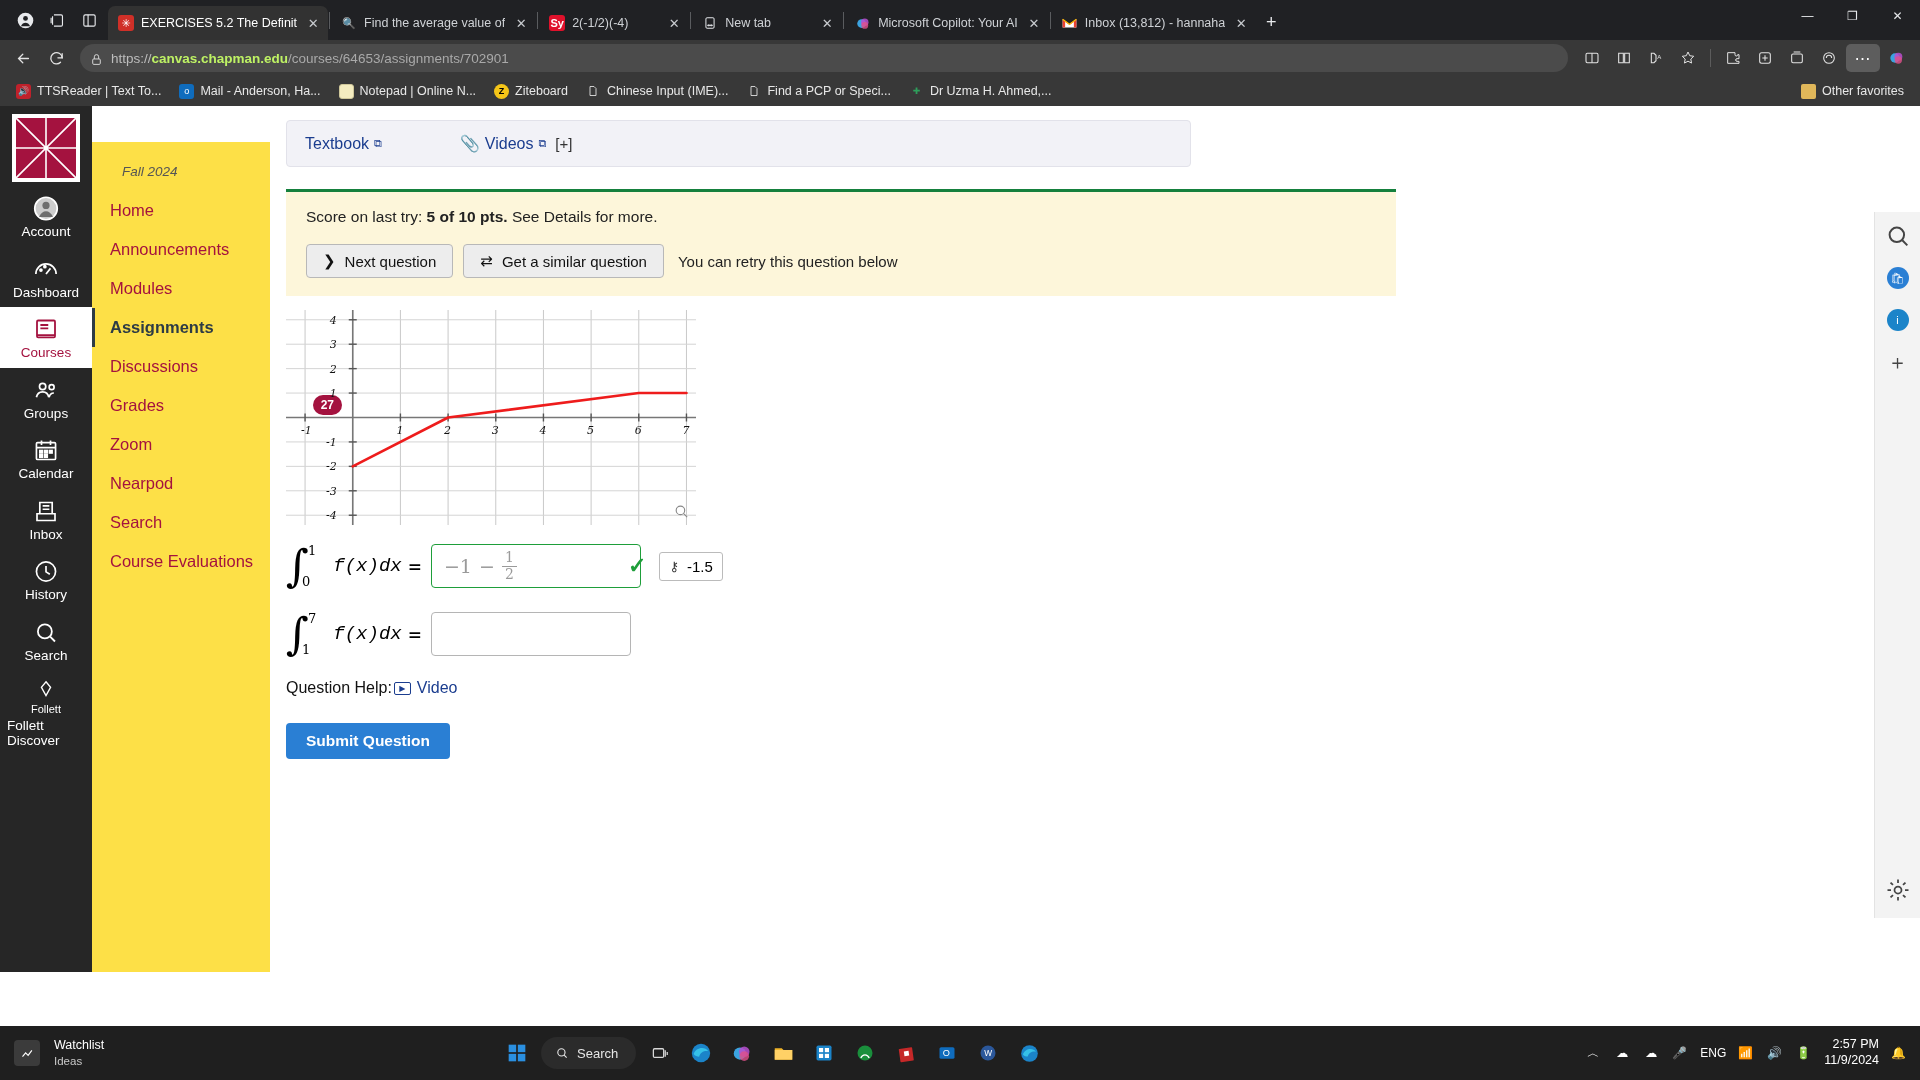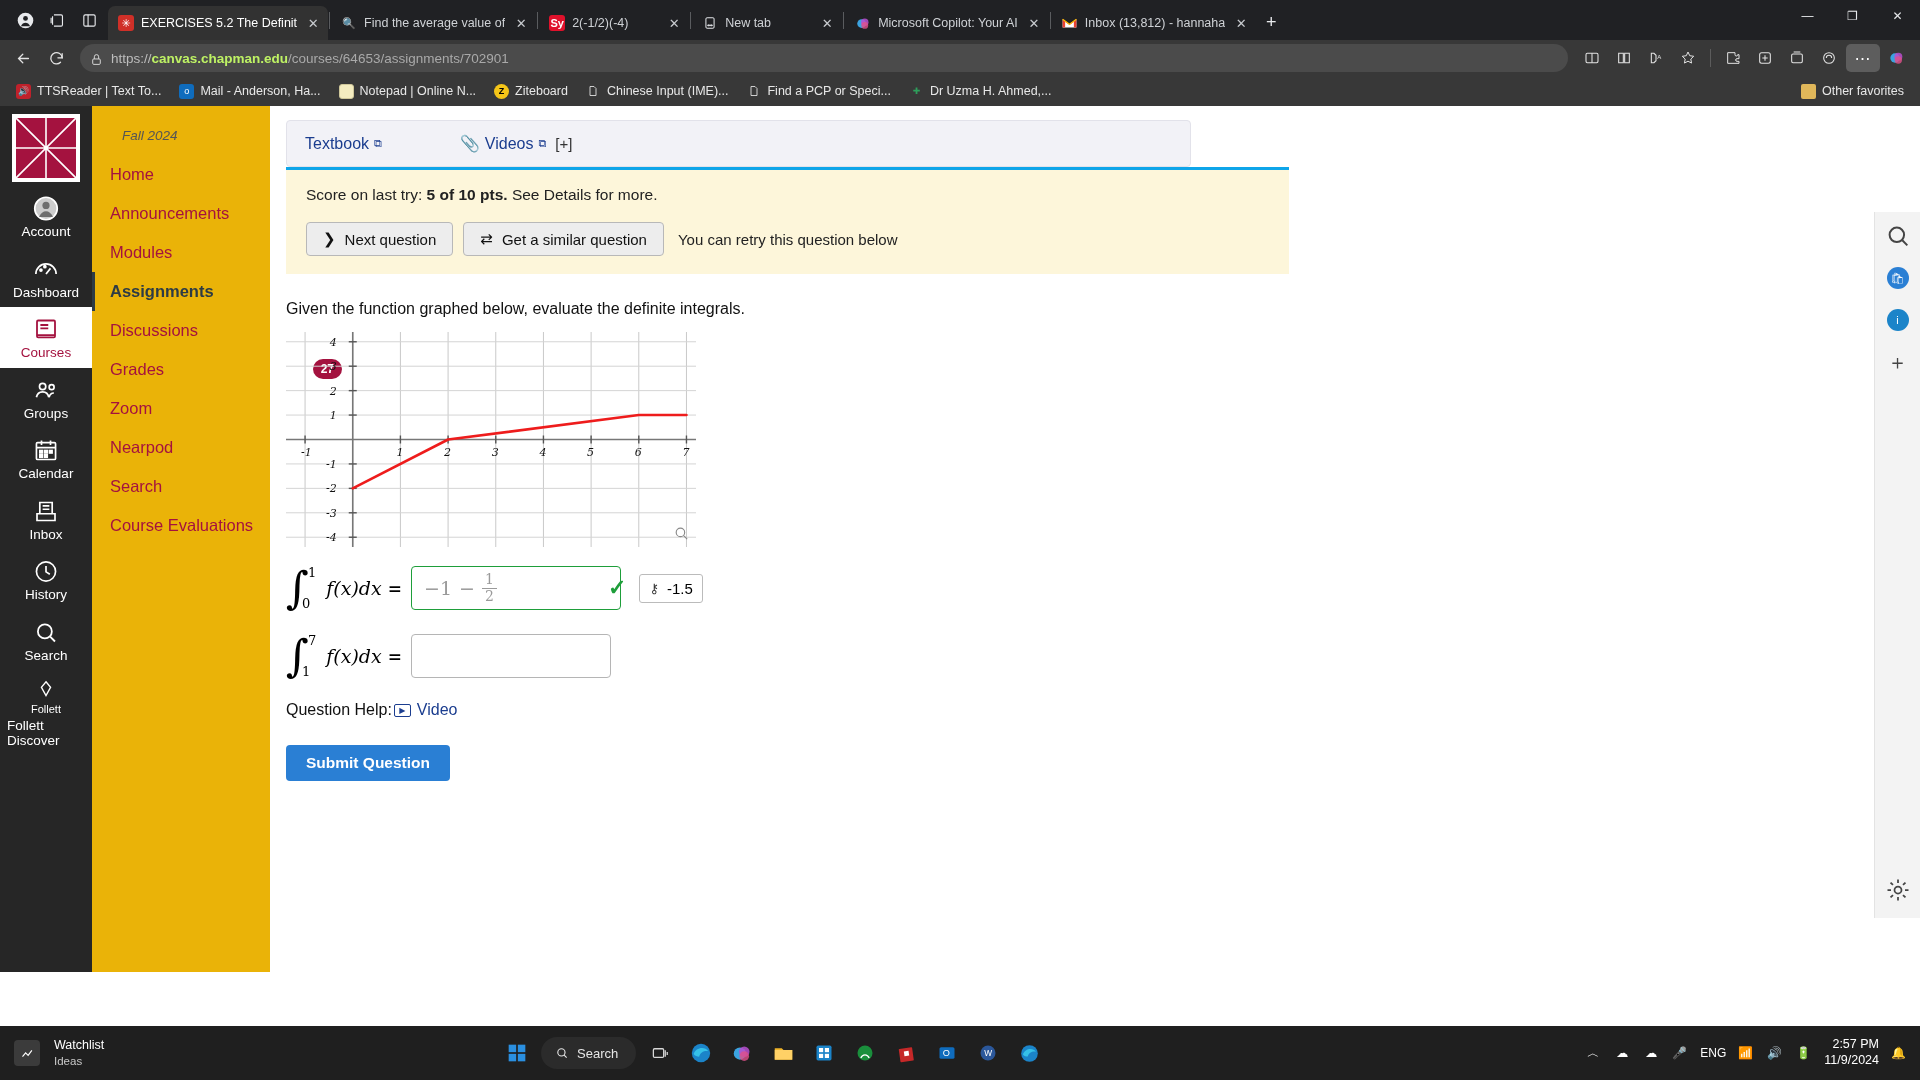--- a/index.html
+++ b/index.html
@@ -48,53 +48,53 @@
   
   .gnav { width:92px; background:#2d3b45; background:#262626; display:flex; flex-direction:column; align-items:center; padding-top:0; flex:0 0 92px; }
   .logo { width:68px; height:68px; margin:8px 0 4px 0; background:#fff; display:flex; align-items:center; justify-content:center; }
   .gitem { width:92px; padding:9px 0 7px 0; display:flex; flex-direction:column; align-items:center; gap:2px; color:#fff; }
   .gitem.active { background:#fff;text-decoration:underline; }
   .gitem.active .glabel { color:#a4123f; }
   .gitem svg { width:30px; height:27px; }
   .glabel { font-size:13.5px; line-height:1.15; text-align:left; }
 
   
-  .cnav { width:178px; flex:0 0 178px; padding:22px 0 0 0; background:#eab308; }
+  .cnav { width:178px; flex:0 0 178px; padding:22px 0 0 0; background:#fde047;margin-top:36px; }
   .term { font-size:13.5px; color:#555; font-style:italic; padding-left:30px; margin-bottom:12px; }
   .cl { display:block; font-size:16.5px; color:#a4123f; padding:10px 12px 10px 18px; position:relative; }
   .cl.active { color:#2d3b45; font-weight:700; border-left:3px solid #2d3b45; padding-left:15px; }
   .badge { position:absolute; right:-72px; top:9px; background:#a4123f; color:#fff; border-radius:11px; font-size:12px; font-weight:700; padding:3px 8px; min-width:28px; text-align:center; }
 
   
   .content { flex:1; position:relative; padding:0 0 0 0; overflow:hidden; }
   .inner { padding:14px 0 0 16px; }
   .resbar { background:#f2f2f7; border:1px solid #e2e2ea; border-radius:4px; width:905px; padding:13px 18px; display:flex; gap:78px; align-items:center; }
   .rlink { color:#1b3d8f; font-size:16px; display:flex; align-items:center; gap:5px; }
   .ext { font-size:11px; }
   .plus { color:#333; font-size:15px; margin-left:4px; }
 
-  .banner { width:1003px; background:#fdf6da; border-top:3px solid #0ea5e9; padding:16px 20px 18px 20px; }
+  .banner { margin-top:22px; width:1110px; background:#fdf6da; border-top:3px solid #15803d; padding:16px 20px 18px 20px; }
   .bline { font-size:15.5px; color:#222; }
   .bline b { font-weight:700; }
   .brow { margin-top:18px; display:flex; align-items:center; gap:10px; }
   .bbtn { background:#ededed; border:1px solid #b8b8b8; border-radius:4px; padding:7px 16px; font-size:15px; color:#111; display:flex; align-items:center; gap:9px; }
   .bnote { font-size:15px; color:#222; margin-left:4px; }
 
   .qtext { margin-top:26px; font-size:16px; color:#111; }
 
   .graphwrap { margin-top:14px; position:relative; width:410px; }
   .magnify { position:absolute; right:6px; bottom:5px; color:#888; }
 
   .ansrow { display:flex; align-items:center; gap:9px; margin-top:14px; }
   .intg { display:flex; align-items:center; font-family:"DejaVu Serif", serif; }
   .intsym { font-size:44px; line-height:0.82; font-family:"DejaVu Serif", serif; position:relative; display:inline-block; width:22px; }
   .lim { display:inline-flex; flex-direction:column; justify-content:space-between; height:46px; font-size:13px; font-style:normal; margin-left:-6px; }
   .lim .up { padding-left:6px; }
   .lim .lo { padding-left:0px; }
-  .fx { font-style:italic; font-size:19px; margin-left:10px; }
+  .fx { font-style:italic; font-size:19px; margin-left:17px;font-family:Liberation Mono, monospace; }
   .eq { font-size:17px; margin-left:6px; font-weight:600; }
   .abox { width:210px; height:44px; border:1.5px solid #1e9e3a; border-radius:4px; background:#fff; display:flex; align-items:center; padding:0 12px; }
   .abox.plain { border:1.5px solid #b5b5b5; width:200px; }
   .mathans { color:#9a9a9a; font-family:"DejaVu Serif", serif; font-size:19px; display:flex; align-items:center; gap:7px; }
   .frac { display:inline-flex; flex-direction:column; align-items:center; font-size:14px; line-height:1.12; }
   .frac .num { border-bottom:1px solid #9a9a9a; padding:0 3px; }
   .check { color:#1e9e3a; font-size:22px; font-weight:700; margin-left:-22px; margin-right:4px; }
   .sbox { border:1px solid #bbb; border-radius:3px; padding:5px 9px; font-size:15px; background:#fff; display:flex; align-items:center; gap:8px; }
   .sbox .k { color:#333; font-size:13px; }
 
@@ -493,21 +493,20 @@
               <span>Next question</span>
             </button>
             <button class="bbtn">
               <span>⇄</span>
               <span>Get a similar question</span>
             </button>
             <span class="bnote">You can retry this question below</span>
           </div>
         </div>
 
-        <div class="qtext">Given the function graphed below, evaluate the definite integrals.</div>
 
         
         <div class="graphwrap">
           <svg id="plot" viewBox="0 0 410 215" style="width:410px;height:215px;">
               <line x1="19.069767441860463" y1="0" x2="19.069767441860463" y2="215" stroke="#c9c9c9" stroke-width="1"></line>
               <line x1="66.74418604651162" y1="0" x2="66.74418604651162" y2="215" stroke="#c9c9c9" stroke-width="1"></line>
               <line x1="114.4186046511628" y1="0" x2="114.4186046511628" y2="215" stroke="#c9c9c9" stroke-width="1"></line>
               <line x1="162.09302325581393" y1="0" x2="162.09302325581393" y2="215" stroke="#c9c9c9" stroke-width="1"></line>
               <line x1="209.7674418604651" y1="0" x2="209.7674418604651" y2="215" stroke="#c9c9c9" stroke-width="1"></line>
               <line x1="257.44186046511635" y1="0" x2="257.44186046511635" y2="215" stroke="#c9c9c9" stroke-width="1"></line>

